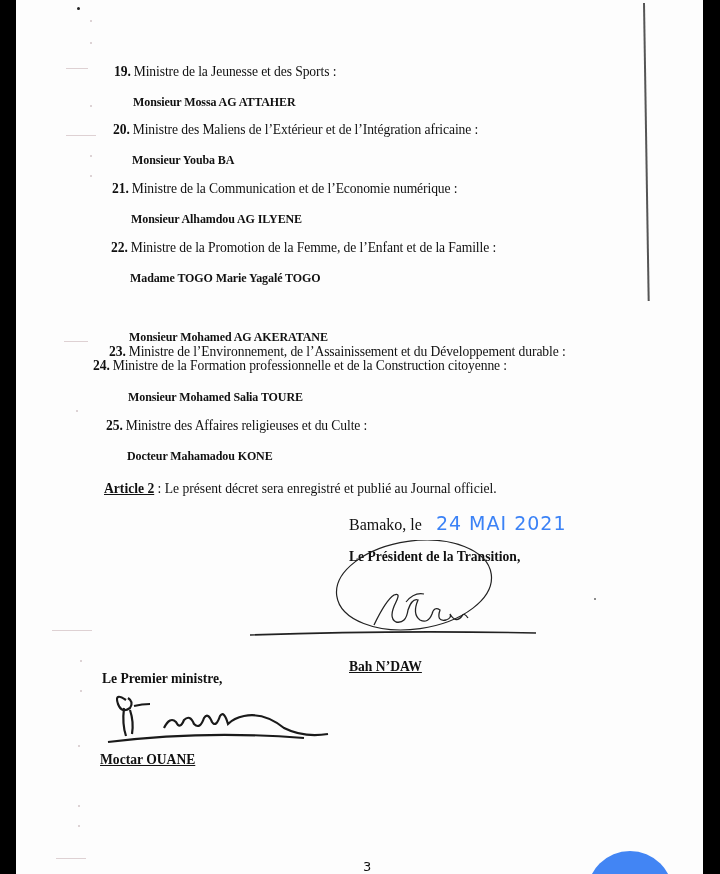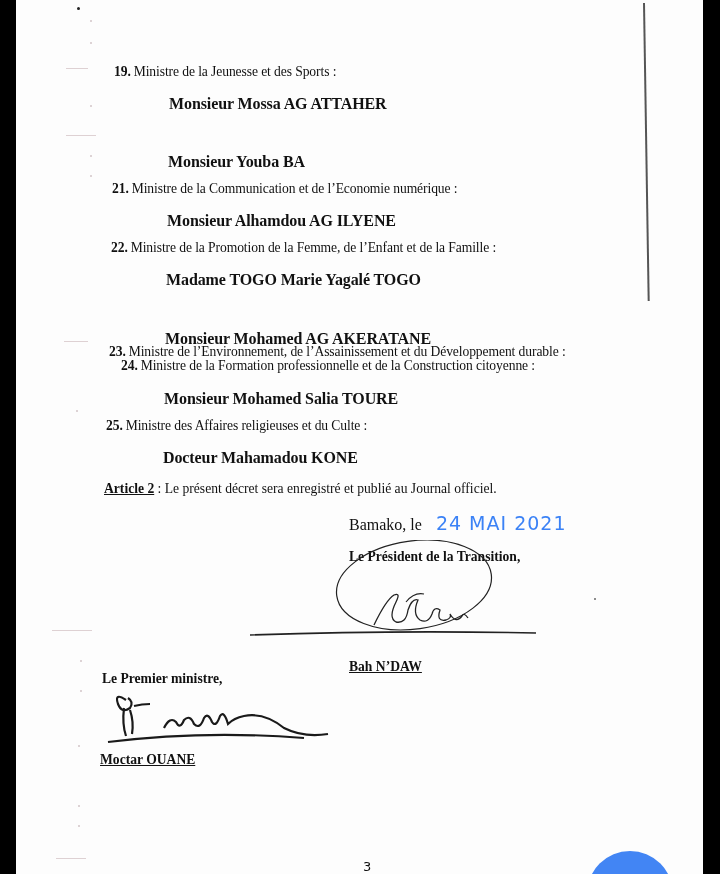--- a/index.html
+++ b/index.html
@@ -23,21 +23,21 @@
     }
     .speck { position: absolute; background: #c9b8bb; width: 2px; height: 2px; border-radius: 50%; opacity: .8; }
     .dash  { position: absolute; height: 1px; background: #d6c6c8; opacity: .8; }
     .dot-top { position: absolute; left: 61px; top: 7px; width: 3px; height: 3px; border-radius: 50%; background: #222; }
 
     .item-title {
       position: absolute; font-size: 13.6px; white-space: nowrap; letter-spacing: -0.1px;
     }
     .item-title .num { font-weight: bold; margin-right: 3px; }
     .item-name {
-      position: absolute; font-size: 16px; font-weight: bold; white-space: nowrap; letter-spacing: -0.1px; margin-left: 36px;
+      position: absolute; font-size: 12px; font-weight: bold; white-space: nowrap; letter-spacing: -0.1px;
     }
     .article {
       position: absolute; left: 88px; top: 458px; font-size: 13.6px; white-space: nowrap;
     }
     .article .label { font-weight: bold; text-decoration: underline; }
 
     .place-date { position: absolute; left: 333px; top: 512px; white-space: nowrap; }
     .place-date .place { font-weight: normal; font-size: 16px; }
     .place-date .stamp {
       font-family: "DejaVu Sans", "Liberation Sans", sans-serif; font-size: 19px; margin-left: 10px;
@@ -93,38 +93,41 @@
   <div class="speck" style="left:62px;top:805px;"></div>
   <div class="speck" style="left:62px;top:825px;"></div>
   <div class="dash" style="left:40px;top:858px;width:30px;"></div>
   <div class="speck" style="left:578px;top:598px;background:#444;"></div>
 
   <div class="item-title" style="left:98px;top:64px;">
     <span class="num">19.</span><span>Ministre de la Jeunesse et des Sports :</span>
   </div>
   <div class="item-name" style="left:117px;top:95px;">Monsieur Mossa AG ATTAHER</div>
 
+  <div class="item-title" style="left:97px;top:122px;">
+    <span class="num">20.</span><span>Ministre des Maliens de l’Extérieur et de l’Intégration africaine :</span>
+  </div>
   <div class="item-name" style="left:116px;top:153px;">Monsieur Youba BA</div>
 
   <div class="item-title" style="left:96px;top:181px;">
     <span class="num">21.</span><span>Ministre de la Communication et de l’Economie numérique :</span>
   </div>
   <div class="item-name" style="left:115px;top:212px;">Monsieur Alhamdou AG ILYENE</div>
 
   <div class="item-title" style="left:95px;top:240px;">
     <span class="num">22.</span><span>Ministre de la Promotion de la Femme, de l’Enfant et de la Famille :</span>
   </div>
   <div class="item-name" style="left:114px;top:271px;">Madame TOGO Marie Yagalé TOGO</div>
 
   <div class="item-title" style="left:93px;top:299px;margin-top:45px;">
     <span class="num">23.</span><span>Ministre de l’Environnement, de l’Assainissement et du Développement durable :</span>
   </div>
   <div class="item-name" style="left:113px;top:330px;">Monsieur Mohamed AG AKERATANE</div>
 
-  <div class="item-title" style="left:105px;top:358px;">
+  <div class="item-title" style="left:77px;top:358px;">
     <span class="num">24.</span><span>Ministre de la Formation professionnelle et de la Construction citoyenne :</span>
   </div>
   <div class="item-name" style="left:112px;top:390px;">Monsieur Mohamed Salia TOURE</div>
 
   <div class="item-title" style="left:90px;top:418px;">
     <span class="num">25.</span><span>Ministre des Affaires religieuses et du Culte :</span>
   </div>
   <div class="item-name" style="left:111px;top:449px;top:449px;">Docteur Mahamadou KONE</div>
 
   <div class="article" style="top:481px;">

